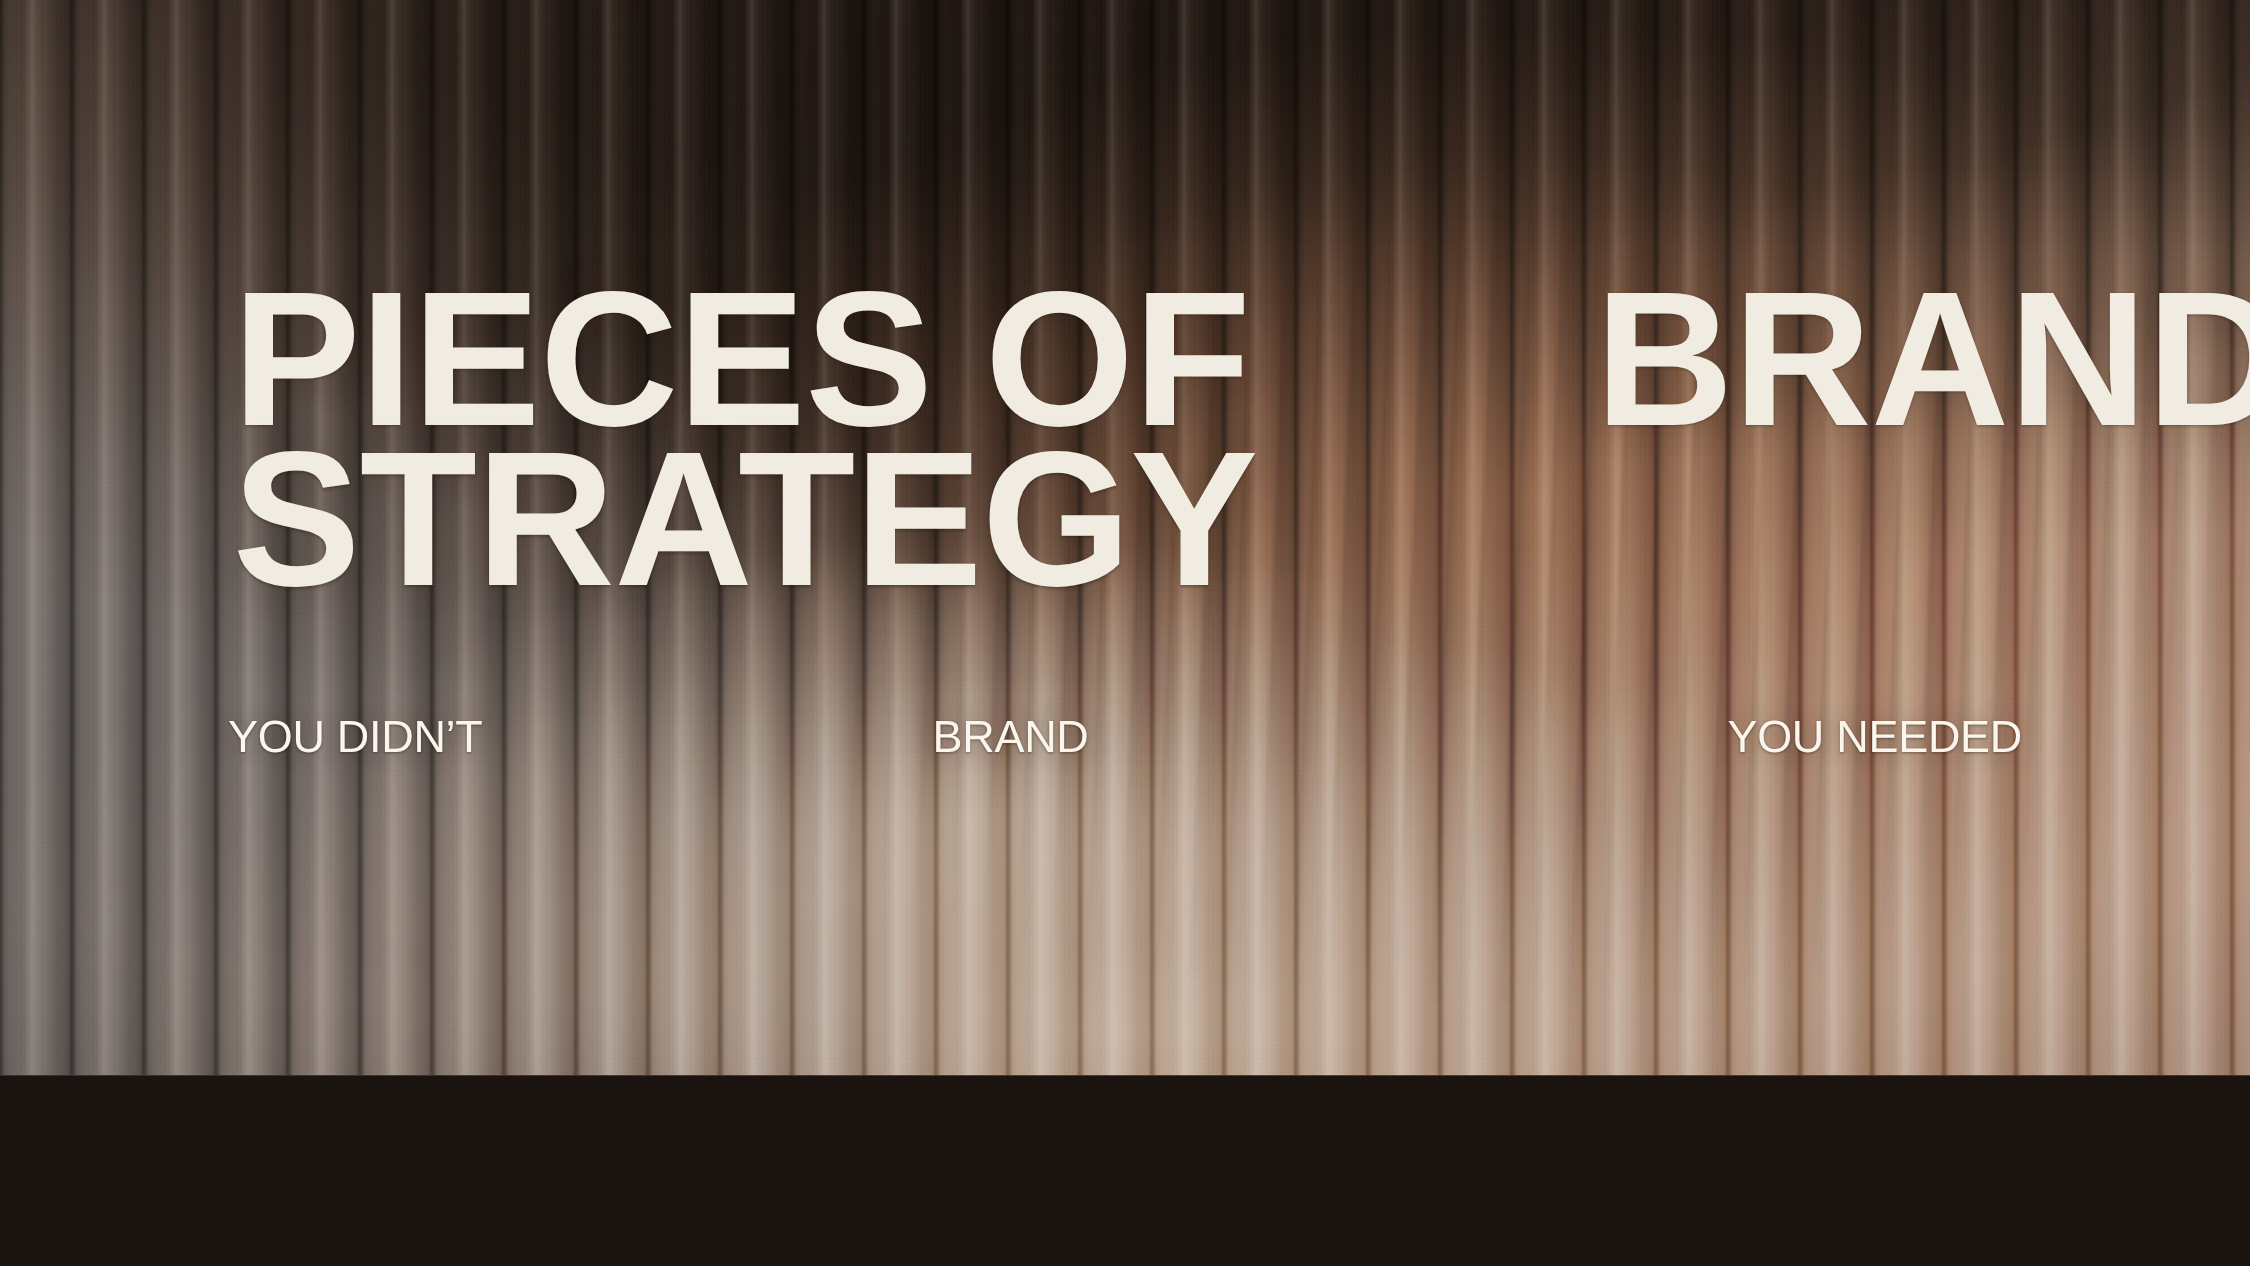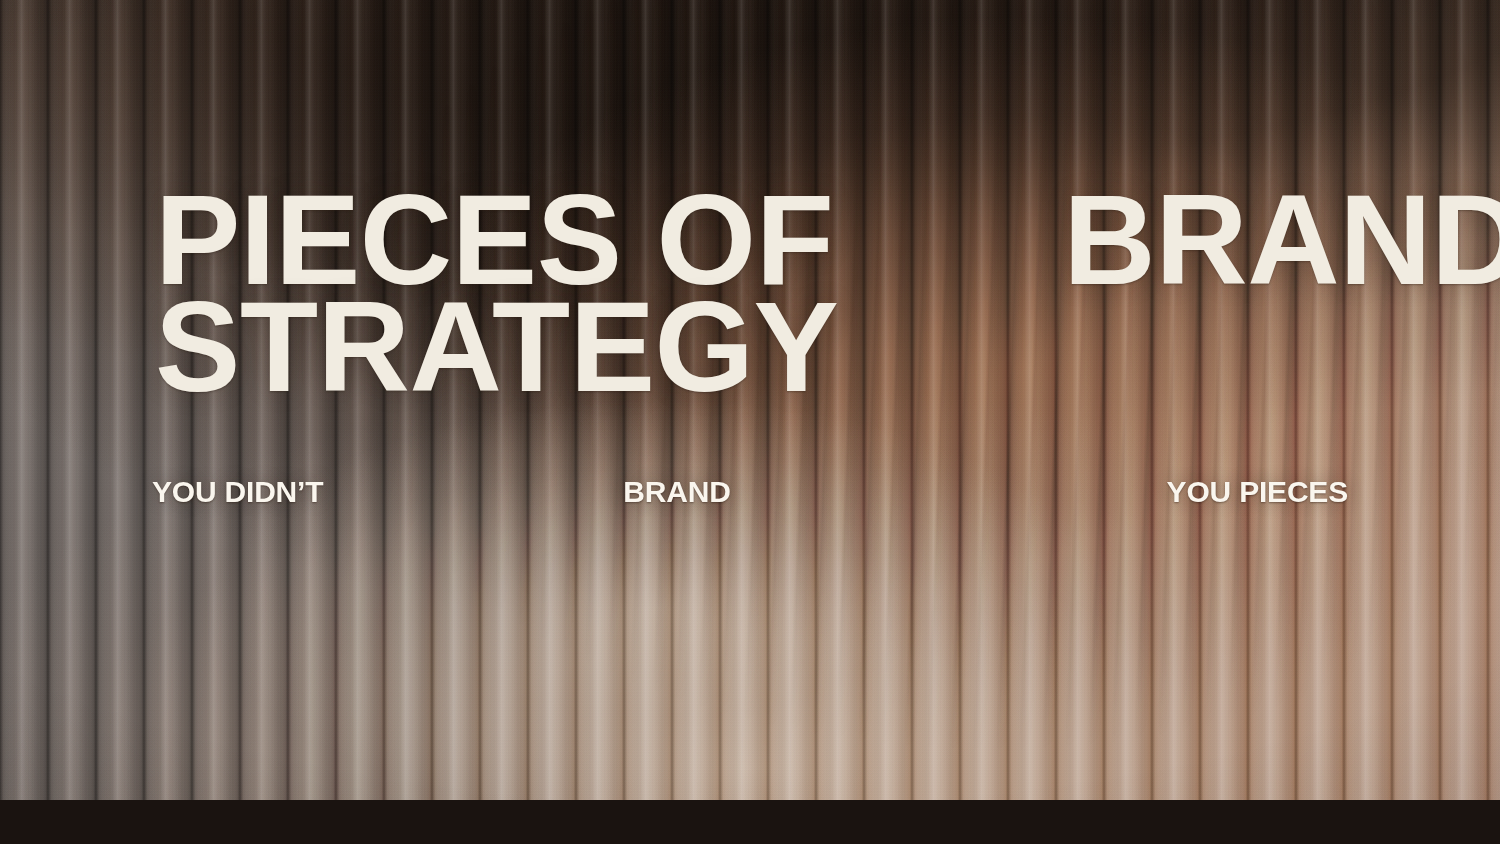--- a/index.html
+++ b/index.html
@@ -5,21 +5,21 @@
 <style>
   html, body {
     margin: 0;
     padding: 0;
     background: #1a1310;
   }
 
   #stage {
     position: relative;
     width: 1500px;
-    height: 800px;
+    height: 717px;
     overflow: hidden;
     font-family: "Liberation Sans", sans-serif;
     background: #4d7c0f;
     -webkit-font-smoothing: antialiased;
   }
 
   
 
   .layer { position: absolute; inset: 0; }
 
@@ -231,21 +231,21 @@
     position: absolute;
     left: 152px;
     right: 152px;
     top: 474px;
     height: 36px;
     display: flex;
     justify-content: space-between;
     align-items: center;
     color: #faf6ee;
     font-size: 30px;
-    font-weight: 700;
+    font-weight: 400;
     letter-spacing: -0.2px;
     text-shadow:
       0 1px 2px rgba(40,25,16,0.45),
       0 0 18px rgba(40,25,16,0.30);
     white-space: nowrap;
   }
 
   .subline .sub-mid {
     margin-left: 100px;
     margin-right: auto;
@@ -292,18 +292,18 @@
   <div class="content">
 
     <div class="headline">
       <span class="row1"><span class="hl-lead">PIECES OF</span><span class="hl-tail">BRAND</span></span>
       <span class="row2">STRATEGY</span>
     </div>
 
     <div class="subline">
       <span class="sub-left">YOU DIDN’T</span>
       <span class="sub-mid">BRAND</span>
-      <span class="sub-right">YOU PIECES</span>
+      <span class="sub-right">YOU NEEDED</span>
     </div>
 
 
   </div>
 </div>
 
 </body></html>

